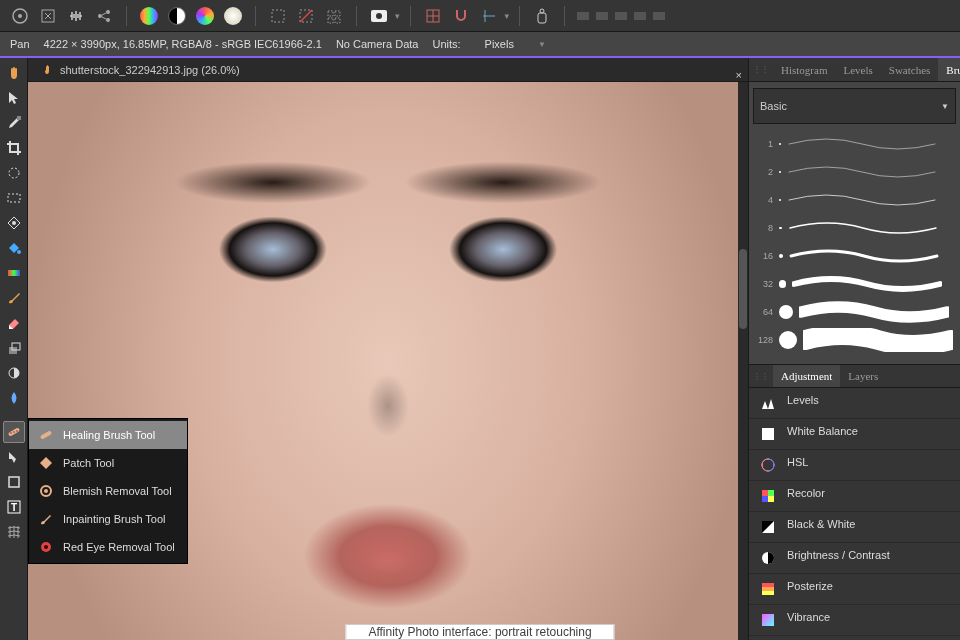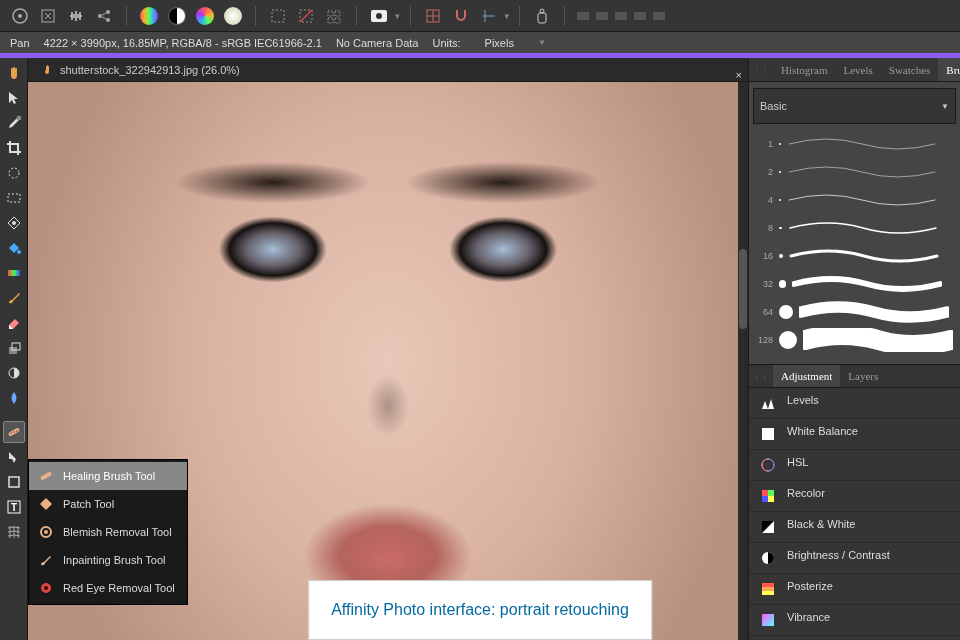--- a/index.html
+++ b/index.html
@@ -5,21 +5,21 @@
 * { margin: 0; padding: 0; box-sizing: border-box; font-family: -apple-system, "Segoe UI", sans-serif; }
 body { width: 960px; height: 640px; background: #2a2a2a; color: #ccc; overflow: hidden; position: relative; }
 
 
 .top-bar { height: 32px; background: #353535; display: flex; align-items: center; padding: 0 8px; gap: 4px; border-bottom: 1px solid #1a1a1a; }
 .top-bar .icon-btn { width: 24px; height: 24px; display: flex; align-items: center; justify-content: center; cursor: pointer; }
 .top-bar .sep { width: 1px; height: 20px; background: #555; margin: 0 6px; }
 .swatch-circle { width: 18px; height: 18px; border-radius: 50%; display: inline-block; }
 
 
-.info-bar { height: 26px; background: #454545; display: flex; align-items: center; padding: 4px 10px; font-size: 11px; color: #ddd; gap: 14px; border-bottom: 5px solid #8b5cf6; }
+.info-bar { height: 26px; background: #454545; display: flex; align-items: center; padding: 4px 10px; font-size: 11px; color: #ddd; gap: 14px; border-bottom: 2px solid #8b5cf6; }
 .info-bar .dropdown { display: flex; align-items: center; gap: 24px; }
 .info-bar .dropdown .arrow { font-size: 8px; color: #888; }
 
 
 .main { display: flex; height: calc(640px - 58px); }
 .tool-col { width: 28px; background: #353535; display: flex; flex-direction: column; align-items: center; padding-top: 4px; gap: 3px; border-right: 1px solid #1a1a1a; }
 .tool-btn { width: 22px; height: 22px; display: flex; align-items: center; justify-content: center; cursor: pointer; position: relative; }
 .tool-btn.active { background: #555; border: 1px solid #888; border-radius: 2px; }
 .tool-icon { width: 16px; height: 16px; }
 
@@ -36,21 +36,21 @@
   radial-gradient(ellipse 140px 30px at 66% 18%, rgba(30,20,15,0.95) 0%, transparent 70%),
   radial-gradient(ellipse 120px 75px at 50% 85%, rgba(200,100,95,0.95) 0%, rgba(170,80,75,0.8) 40%, transparent 70%),
   radial-gradient(ellipse 40px 20px at 50% 86%, rgba(255,255,255,0.9) 0%, transparent 60%),
   radial-gradient(ellipse 30px 45px at 50% 58%, rgba(0,0,0,0.25) 0%, transparent 70%),
   radial-gradient(ellipse 400px 500px at 50% 50%, #e8c8b8 0%, #d8b0a0 50%, #b89080 90%);
 }
 .scroll-v { position: absolute; right: 0; top: 0; bottom: 0; width: 10px; background: #2a2a2a; }
 .scroll-v .thumb { position: absolute; top: 30%; width: 8px; left: 1px; height: 80px; background: #555; border-radius: 4px; }
 
 
-.flyout { position: absolute; left: 28px; top: 418px; background: #1a1a1a; border: 1px solid #000; padding: 2px 0; z-index: 10; margin-top: 41px; }
+.flyout { position: absolute; left: 28px; top: 418px; background: #1a1a1a; border: 1px solid #000; padding: 2px 0; z-index: 10; }
 .flyout .item { display: flex; align-items: center; gap: 8px; padding: 5px 12px 5px 8px; font-size: 11px; color: #ddd; cursor: pointer; }
 .flyout .item.sel { background: #888; color: #fff; }
 .flyout .item .ico { width: 18px; height: 18px; display: flex; align-items: center; justify-content: center; }
 
 
 .right { width: 212px; background: #353535; display: flex; flex-direction: column; border-left: 1px solid #1a1a1a; }
 .panel-tabs { height: 24px; display: flex; align-items: center; font-size: 11px; border-bottom: 1px solid #1a1a1a; }
 .panel-tabs .ptab { padding: 0 8px; height: 100%; display: flex; align-items: center; color: #999; cursor: pointer; font-family: Liberation Serif, serif; }
 .panel-tabs .ptab.active { background: #454545; color: #fff; }
 .panel-tabs .grip { color: #666; padding: 0 4px; font-size: 8px; }
@@ -62,21 +62,21 @@
 .brush-dot { border-radius: 50%; background: #fff; }
 .brush-stroke { flex: 1; }
 .brush-stroke svg { display: block; }
 
 .panel-tabs.lower { border-top: 1px solid #1a1a1a; }
 .adj-list { flex: 1; overflow: hidden; }
 .adj-item { display: flex; gap: 10px; padding: 6px 10px; font-size: 11px; color: #ddd; cursor: pointer; border-bottom: 1px solid #2a2a2a; }
 .adj-icon { width: 18px; height: 18px; display: flex; align-items: center; justify-content: center; }
 
 
-.caption { position: absolute; bottom: 0; left: 50%; transform: translateX(-50%); background: #fff; color: #0369a1; font-size: 16px; padding: 20px 22px; border: 1px solid #ccc; white-space: nowrap; }
+.caption { position: absolute; bottom: 0; left: 50%; transform: translateX(-50%); background: #fff; color: #404040; font-size: 12px; padding: 0 22px; border: 1px solid #ccc; white-space: nowrap; }
 </style>
 </head>
 <body>
 
 <div class="top-bar">
   <div class="icon-btn">
       <svg width="18" height="18">
         <circle cx="9" cy="9" r="7" fill="none" stroke="#aaa" stroke-width="1.5"></circle>
         <circle cx="9" cy="9" r="2" fill="#aaa"></circle>
       </svg>

